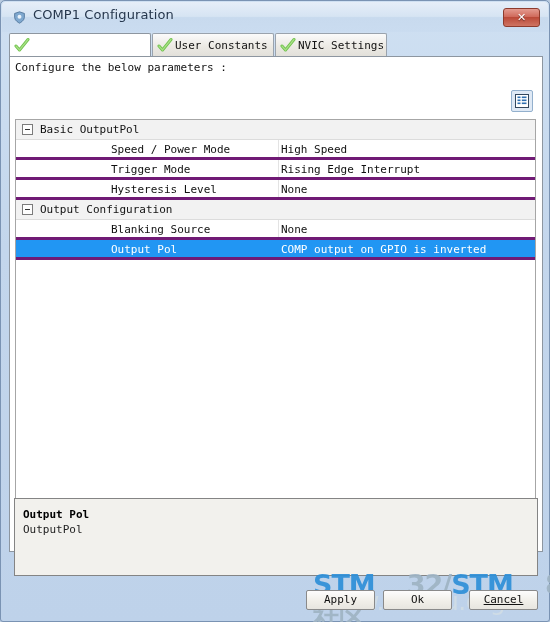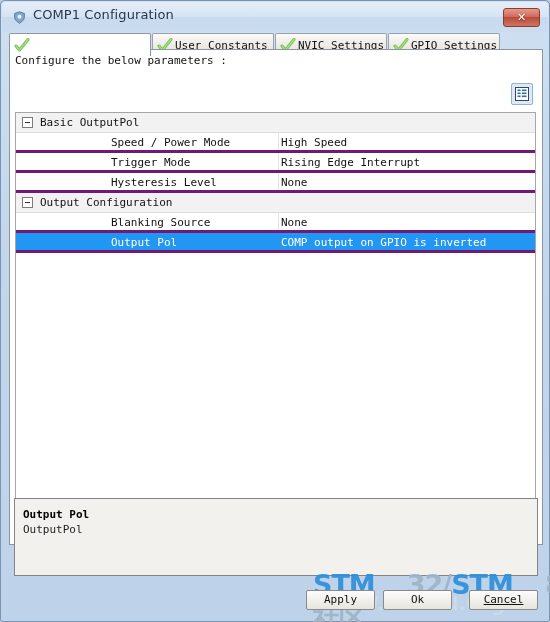--- a/index.html
+++ b/index.html
@@ -81,21 +81,21 @@
     z-index: 3;
   }
   .tab .check {
     position: absolute; left: 4px; top: 3px;
     width: 16px; height: 16px;
   }
 
   
   #content {
     position: absolute;
-    left: 8px; top: 48px;
+    left: 8px; top: 55px;
     width: 534px; height: 496px;
     background: #ffffff;
     border: 1px solid #8d96a0;
     border-top: 1px solid #8d96a0;
     padding-left: 12px;
   }
   #hint {
     position: absolute; left: 5px; top: 4px;
     font-family: "DejaVu Sans Mono", monospace;
     font-size: 11px; color: #111;
@@ -250,27 +250,20 @@
     </div>
 
     <div class="tab" style="left:266px; width:112px;">
       <svg class="check" viewBox="0 0 16 16">
         <path d="M2 9 L5.5 13 L14 2.5" stroke="#6fc24c" stroke-width="3" fill="none" stroke-linecap="round" stroke-linejoin="round"></path>
         <path d="M2 9 L5.5 13 L14 2.5" stroke="#a8e086" stroke-width="1.2" fill="none" stroke-linecap="round"></path>
       </svg>
       <span>NVIC Settings</span>
     </div>
 
-    <div class="tab" style="left:379px; width:112px;">
-      <svg class="check" viewBox="0 0 16 16">
-        <path d="M2 9 L5.5 13 L14 2.5" stroke="#6fc24c" stroke-width="3" fill="none" stroke-linecap="round" stroke-linejoin="round"></path>
-        <path d="M2 9 L5.5 13 L14 2.5" stroke="#a8e086" stroke-width="1.2" fill="none" stroke-linecap="round"></path>
-      </svg>
-      <span>GPIO Settings</span>
-    </div>
   </div>
 
   <div id="content">
 
     <div id="hint">Configure the below parameters :</div>
 
     <div id="toolbar-btn">
       <svg width="14" height="14" viewBox="0 0 14 14">
         <rect x="0.5" y="0.5" width="13" height="13" fill="#ffffff" stroke="#33475e"></rect>
         <rect x="2.5" y="2.5" width="3" height="1.6" fill="#2f6fb0"></rect>

